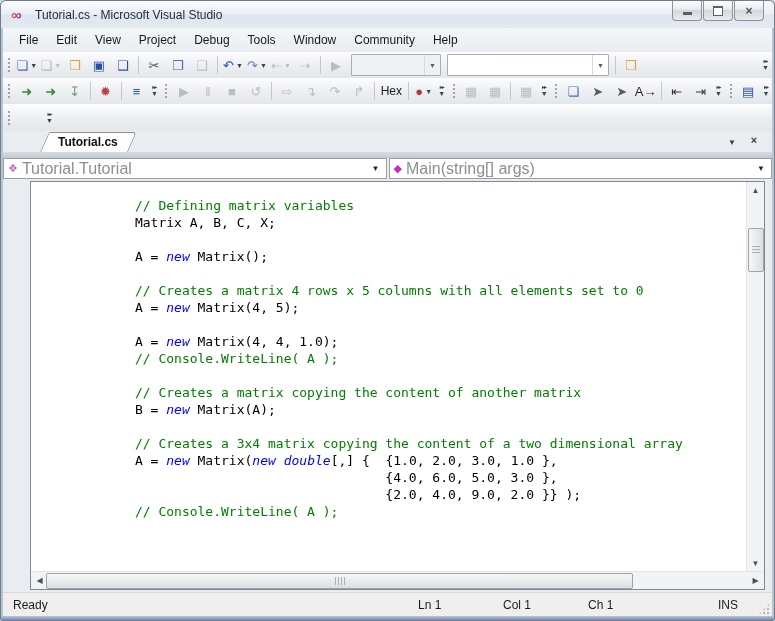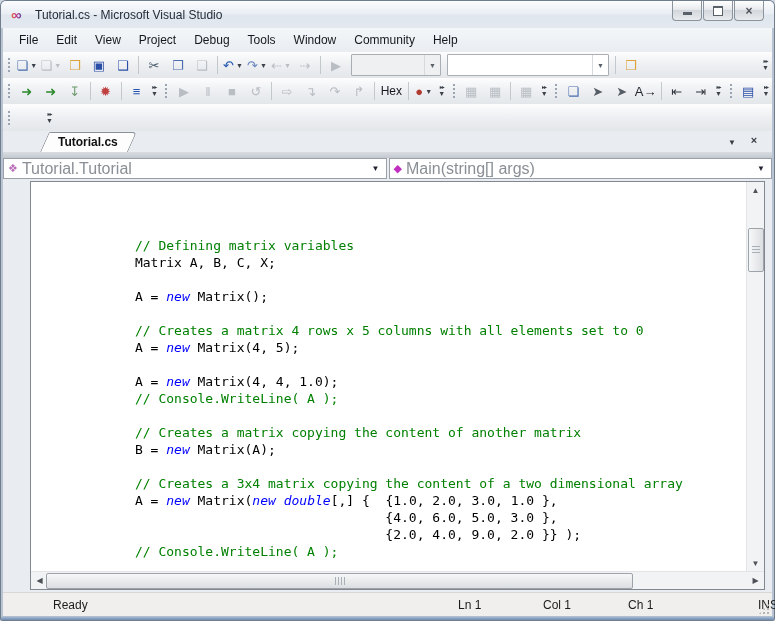--- a/index.html
+++ b/index.html
@@ -63,21 +63,21 @@
   
   .navbar{position:absolute;left:3px;right:3px;top:158px;height:21px;display:flex;gap:2px;}
   .navdrop{flex:1;background:#fff;border:1px solid #9aa0a7;display:flex;align-items:center;height:19px;}
   .navdrop .nicon{font-size:11px;margin:0 4px 0 4px;}
   .navdrop .nval{flex:1;font-size:16px;color:#8a8f95;}
   .navdrop .narr{font-size:8px;color:#1f2430;padding:0 6px;}
   
   .editor{position:absolute;left:30px;top:181px;width:733px;height:407px;background:#fff;
     border:1px solid #828790;}
   .code{position:absolute;left:0;top:0;right:17px;bottom:17px;overflow:hidden;
-    padding:15px 0 0 10px;font-family:"DejaVu Sans Mono",monospace;font-size:13px;line-height:17px;margin-top:40px;}
+    padding:15px 0 0 10px;font-family:"DejaVu Sans Mono",monospace;font-size:13px;line-height:17px;}
   .line{white-space:pre;height:17px;}
   .c-comment{color:#008000;}
   .c-keyword{color:#0000ff;font-style:italic;}
   .c-plain{color:#000;}
   
   .vscroll{position:absolute;top:0;right:0;width:17px;bottom:17px;background:#f2f3f5;border-left:1px solid #e2e4e7;}
   .varrow{position:absolute;left:0;width:17px;height:17px;font-size:8px;color:#4c5157;
     display:flex;align-items:center;justify-content:center;}
   .vup{top:0;} .vdown{bottom:0;}
   .vthumb{position:absolute;left:1px;width:14px;top:46px;height:42px;border:1px solid #9ea3aa;border-radius:2px;
@@ -88,21 +88,21 @@
   .harrow{position:absolute;top:0;width:17px;height:17px;font-size:8px;color:#4c5157;
     display:flex;align-items:center;justify-content:center;}
   .hleft{left:0;} .hright{right:0;}
   .hthumb{position:absolute;top:1px;height:14px;left:15px;width:585px;border:1px solid #9ea3aa;border-radius:2px;
     background:linear-gradient(#f6f7f8,#dcdfe2);}
   .hthumb::after{content:"";position:absolute;top:3px;bottom:3px;left:50%;margin-left:-5px;width:10px;
     background:repeating-linear-gradient(90deg,#aab0b7 0 1px,transparent 1px 3px);}
   
   .statusbar{position:absolute;left:3px;right:3px;top:592px;height:24px;background:#f1efee;
     border-top:1px solid #d9d7d5;}
-  .sb{position:absolute;top:5px;font-size:12px;color:#1c1c1c;margin-left:40px;}
+  .sb{position:absolute;top:5px;font-size:12px;color:#1c1c1c;}
   .sb-ready{left:10px;}
   .sb-ln{left:415px;} .sb-col{left:500px;} .sb-ch{left:585px;} .sb-ins{left:715px;}
   .sb-grip{position:absolute;right:2px;bottom:2px;width:12px;height:12px;
     background-image:radial-gradient(circle,#b7b4b1 1.2px,transparent 1.4px);background-size:4px 4px;
     clip-path:polygon(100% 0,100% 100%,0 100%);}
   .bottomedge{position:absolute;left:1px;right:1px;bottom:1px;height:4px;
     background:linear-gradient(#b9c6d6,#6d8cb4);border-radius:0 0 2px 2px;}
 </style>
 </head>
 <body>

